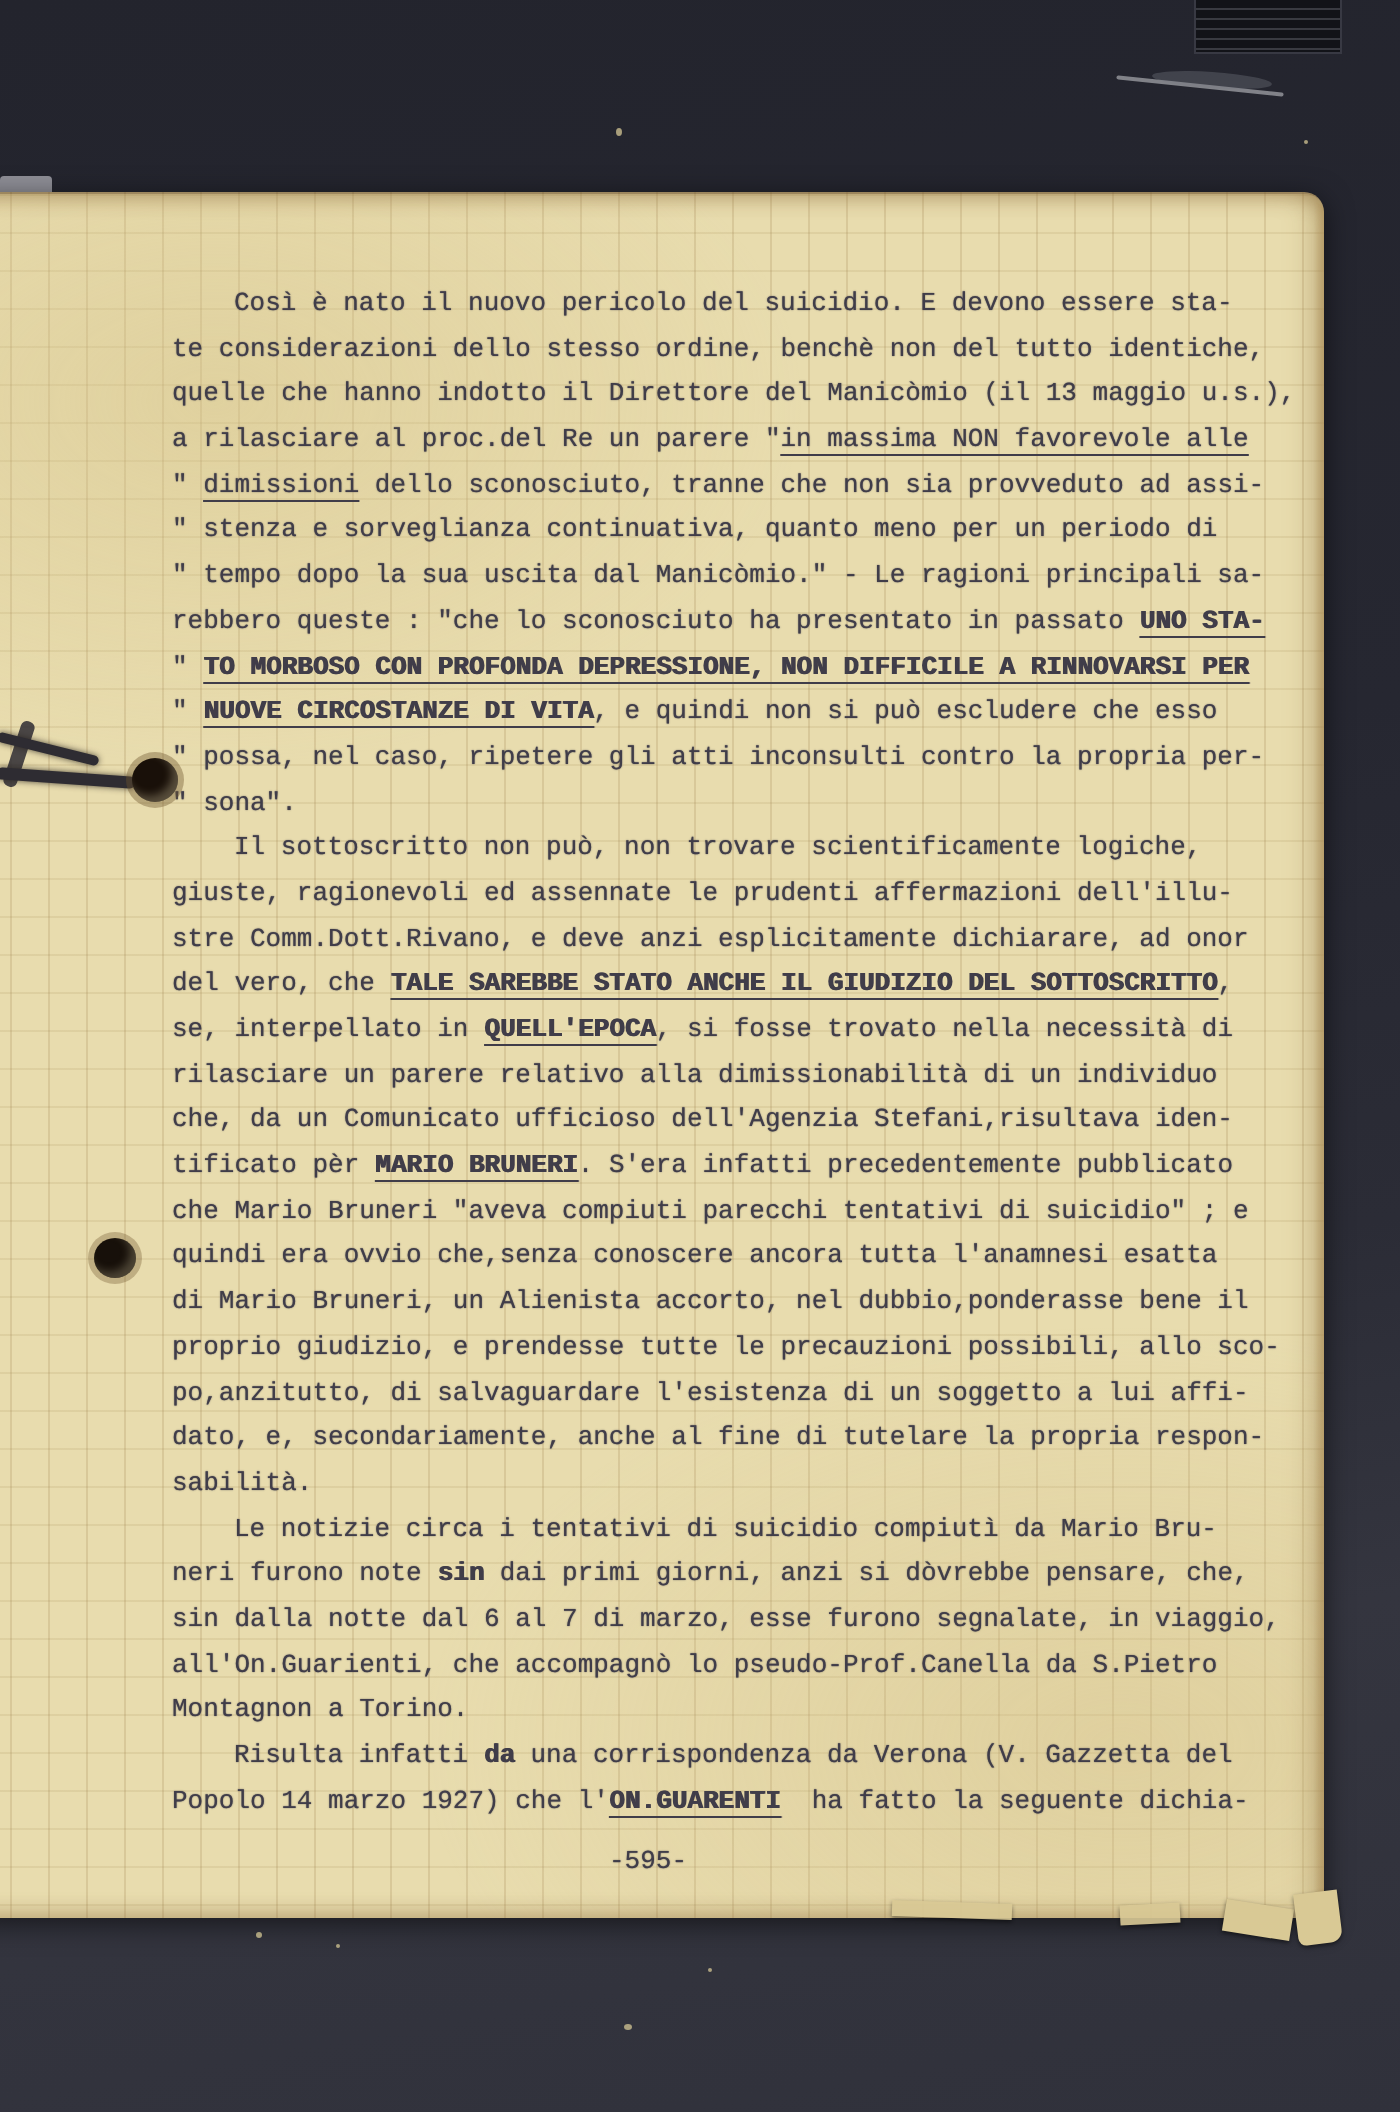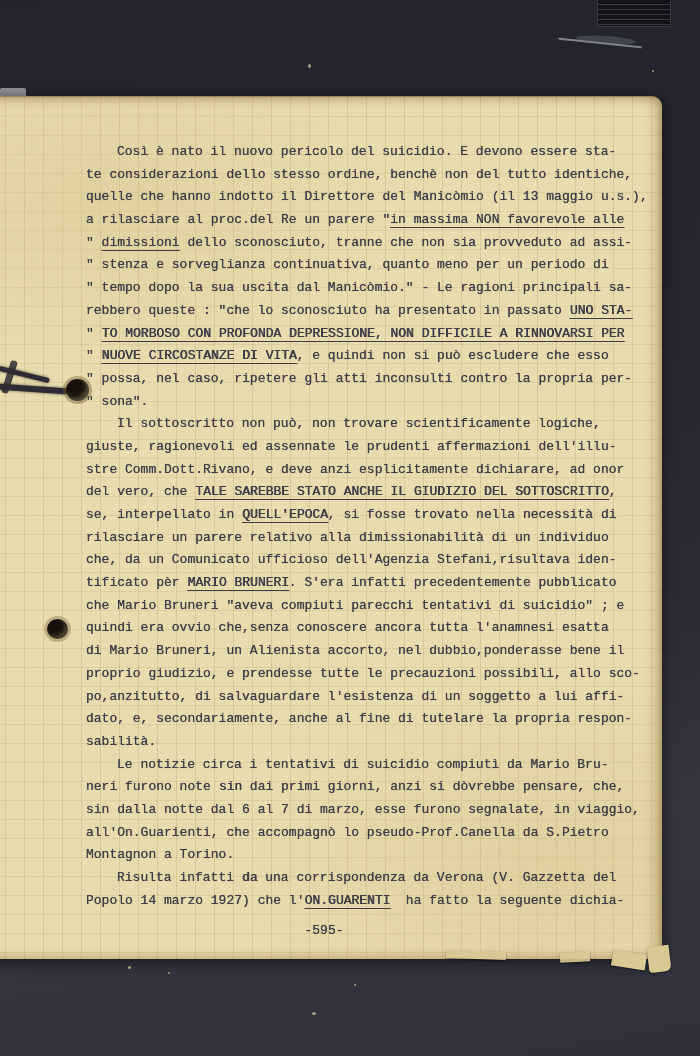--- a/index.html
+++ b/index.html
@@ -45,21 +45,21 @@
   
   .textblock{
     position:absolute;left:100px;top:44px;width:566px;
     font-size:13px;line-height:22.7px;color:#403d49;
     white-space:pre;letter-spacing:0px;
     text-shadow:0 0 .7px rgba(58,56,70,.85);
   }
   .line{height:22.7px;}
   .line.indent{padding-left:31px;}
   .u{text-decoration:underline;text-underline-offset:3.5px;text-decoration-thickness:1.3px;}
-  .b{font-weight:normal;text-shadow:.6px 0 0 currentColor;}
+  .b{font-weight:bold;text-shadow:.6px 0 0 currentColor;}
   .page-number{
     position:absolute;left:0;width:100%;top:826px;text-align:center;
     font-size:13px;color:#403d49;text-shadow:0 0 .7px rgba(58,56,70,.85);
   }
   
   .hole{position:absolute;border-radius:50%;}
   .hole-1{left:66px;top:379px;width:23px;height:22px;background:#191009;
     box-shadow:0 0 0 3px rgba(110,85,45,.4),inset -3px -3px 4px rgba(235,222,180,.3);}
   .hole-2{left:47px;top:619px;width:21px;height:20px;background:#17100a;
     box-shadow:0 0 0 3px rgba(115,90,50,.35),inset -3px -3px 4px rgba(235,222,180,.25);}

